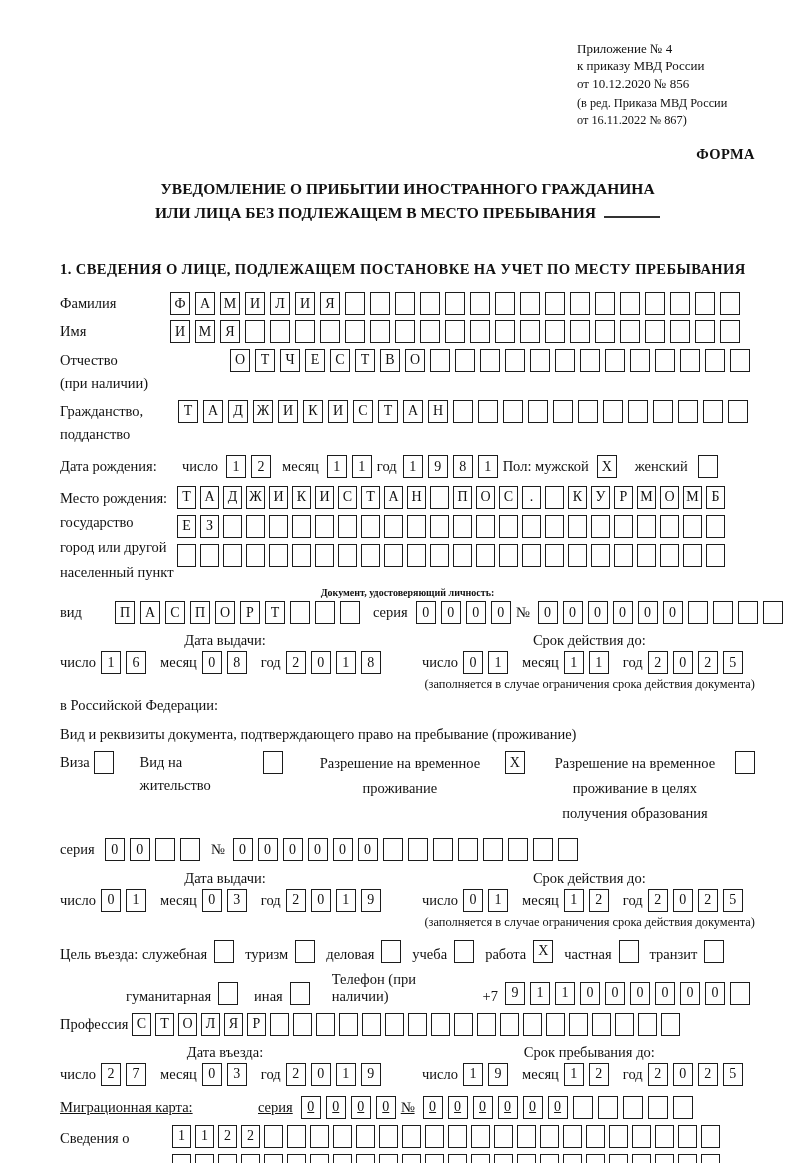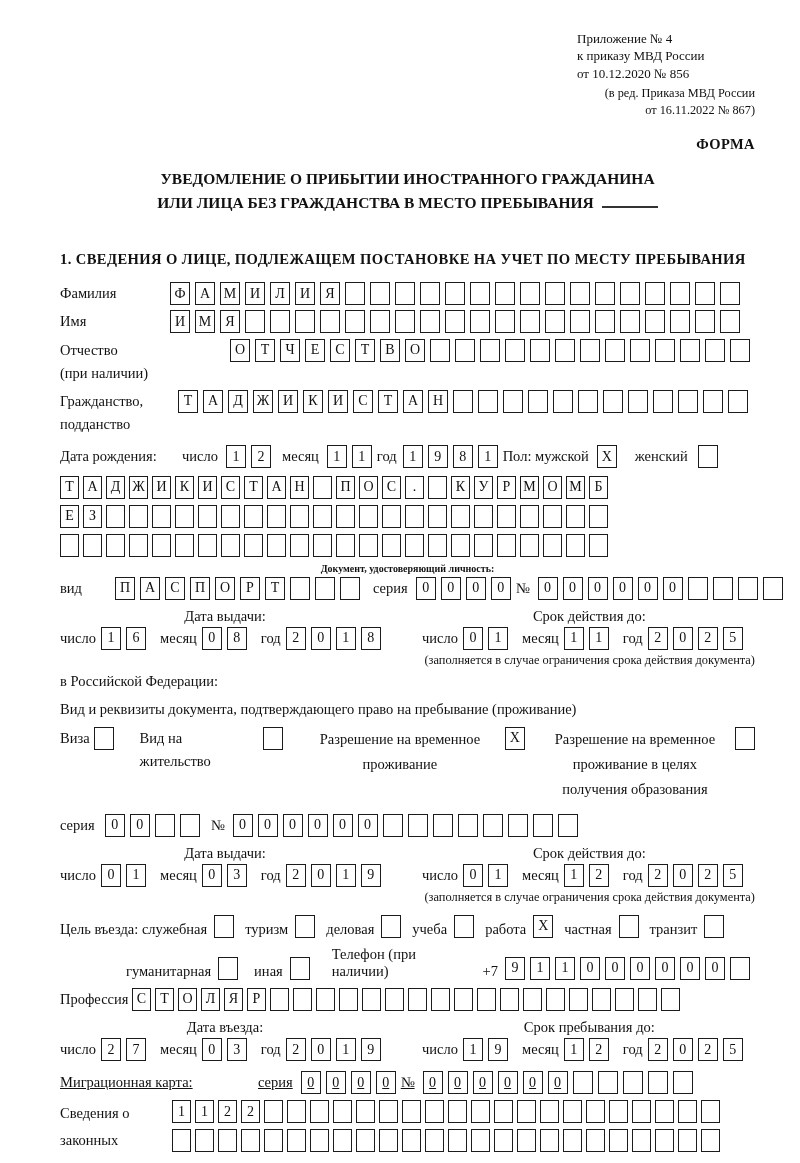--- a/index.html
+++ b/index.html
@@ -3,25 +3,25 @@
 <meta charset="utf-8">
 <style>
   * { margin:0; padding:0; box-sizing:border-box; }
   html,body { background:#fff; }
   .page {
     position:relative;
     width:800px; height:1163px;
     background:#fff;
     color:#111;
     font-family:"Liberation Serif", serif;
-    padding:30px 45px 10px 60px;
+    padding:40px 45px 10px 60px;
     overflow:hidden;
   }
   .top-right { margin-left:auto; width:178px; font-size:13px; line-height:1.34; }
-  .top-right .sub { font-size:12.3px; margin-top:3px;text-align:right; }
+  .top-right .sub { font-size:12.3px; margin-top:3px; }
   .top-right .sub + .sub { margin-top:0; }
   .forma { text-align:right; font-weight:bold; font-size:14.5px; margin-top:18px; letter-spacing:.4px; }
   .title { text-align:center; font-weight:bold; font-size:15.5px; line-height:1.55; margin-top:14px; }
   .blank-line { display:inline-block; width:56px; border-bottom:2px solid #333; height:4px; margin-left:8px; }
   .section-heading { font-weight:bold; font-size:14.6px; margin-top:36px; letter-spacing:.4px; }
 
   .row { display:flex; align-items:center; margin-top:5px; }
   .row.top { align-items:flex-start; }
   .lbl { font-size:14.5px; flex:none; line-height:1.6; }
   .lbl .l2 { display:block; }
@@ -78,21 +78,21 @@
     <div>к приказу МВД России</div>
     <div>от 10.12.2020 № 856</div>
     <div class="sub">(в ред. Приказа МВД России</div>
     <div class="sub">от 16.11.2022 № 867)</div>
   </div>
 
   <div class="forma">ФОРМА</div>
 
   <div class="title">
     <span>УВЕДОМЛЕНИЕ О ПРИБЫТИИ ИНОСТРАННОГО ГРАЖДАНИНА</span><br>
-    <span>ИЛИ ЛИЦА БЕЗ ГРАЖДАНСТВА В МЕСТО ПРЕБЫВАНИЯ</span><span class="blank-line"></span>
+    <span>ИЛИ ЛИЦА БЕЗ ПОДЛЕЖАЩЕМ В МЕСТО ПРЕБЫВАНИЯ</span><span class="blank-line"></span>
   </div>
 
   <div class="section-heading">1. СВЕДЕНИЯ О ЛИЦЕ, ПОДЛЕЖАЩЕМ ПОСТАНОВКЕ НА УЧЕТ ПО МЕСТУ ПРЕБЫВАНИЯ</div>
 
   <div class="row" style="margin-top:14px;">
     <div class="lbl" style="width:110px;">Фамилия</div>
     <div class="cells">
         <span class="cell">Ф</span>
         <span class="cell">А</span>
         <span class="cell">М</span>
@@ -229,20 +229,26 @@
         <span class="cell">8</span>
         <span class="cell">1</span>
       </span>
     <span class="lbl mr8">Пол: мужской</span>
     <span class="cb">X</span>
     <span class="lbl ml18 mr10">женский</span>
     <span class="cb"></span>
   </div>
 
   <div class="row top" style="margin-top:7px;">
+    <div class="lbl" style="width:117px; line-height:1.72;">
+      <span>Место рождения:</span>
+      <span class="l2">государство</span>
+      <span class="l2">город или другой</span>
+      <span class="l2">населенный пункт</span>
+    </div>
     <div>
       <div class="cells cells--sm" style="margin-bottom:6px;">
           <span class="cell">Т</span>
           <span class="cell">А</span>
           <span class="cell">Д</span>
           <span class="cell">Ж</span>
           <span class="cell">И</span>
           <span class="cell">К</span>
           <span class="cell">И</span>
           <span class="cell">С</span>

